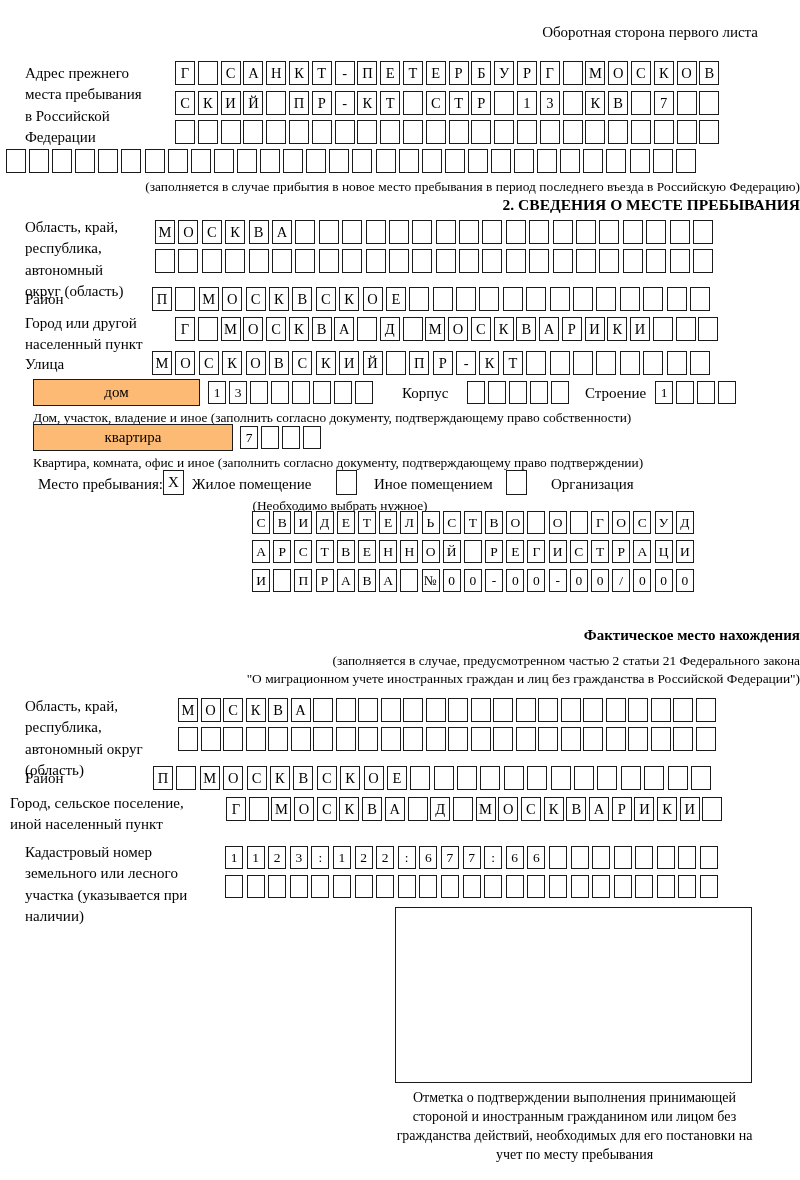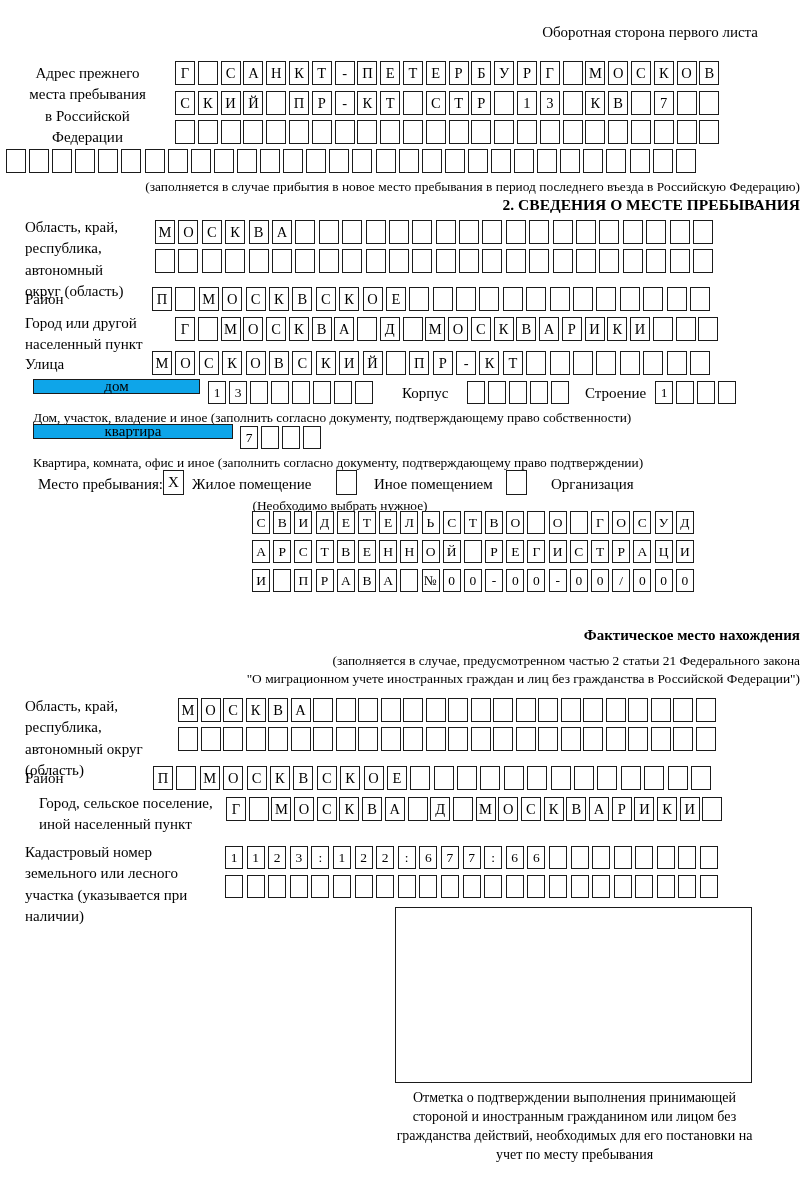--- a/index.html
+++ b/index.html
@@ -29,39 +29,39 @@
   .g-a    { column-gap:3.4px; }
   .g-b    { column-gap:2.75px; }
   .g-c    { column-gap:2.5px; }
   .g-d    { column-gap:2.7px; }
   .g-sm   { column-gap:3px; }
   .g-doc  { column-gap:3.2px; }
   .g-kad  { column-gap:3.6px; }
   .g-sm .cell, .g-doc .cell, .g-kad .cell { width:18px; height:23px; font-size:13.5px; }
 
   .fieldbox {
-    border:1.6px solid #1b1b1b; height:15px;
+    border:1.6px solid #1b1b1b; height:27px;
     display:flex; align-items:center; justify-content:center;
-    font-size:15px; background:#0ea5e9;
+    font-size:15px; background:#fdba74;
   }
   .chk {
     width:21px; height:25px; border:1.6px solid #1b1b1b;
     display:flex; align-items:center; justify-content:center;
     font-size:15px; background:#fff;
   }
   .stamp { border:1.8px solid #1b1b1b; background:#fff; }
 </style>
 </head>
 <body>
 
 <div class="page">
 
   <div class="abs" style="top:24px; right:42px; font-size:15px;">Оборотная сторона первого листа</div>
 
-  <div class="abs lbl" style="left:25px; top:63px; width:125px;text-align:center;">Адрес прежнего места пребывания в Российской Федерации</div>
+  <div class="abs lbl" style="left:25px; top:63px; width:125px;">Адрес прежнего места пребывания в Российской Федерации</div>
   <div class="abs grid g-prev" style="left:175px; top:61px;">
       <span class="cell">Г</span>
       <span class="cell"></span>
       <span class="cell">С</span>
       <span class="cell">А</span>
       <span class="cell">Н</span>
       <span class="cell">К</span>
       <span class="cell">Т</span>
       <span class="cell">-</span>
       <span class="cell">П</span>
@@ -502,21 +502,21 @@
       <span class="cell"></span>
       <span class="cell"></span>
       <span class="cell"></span>
       <span class="cell"></span>
       <span class="cell"></span>
       <span class="cell"></span>
       <span class="cell"></span>
       <span class="cell"></span>
     </div>
 
-  <div class="abs lbl" style="left:39px; top:793px; width:195px;">Город, сельское поселение, иной населенный пункт</div>
+  <div class="abs lbl" style="left:10px; top:793px; width:195px;">Город, сельское поселение, иной населенный пункт</div>
   <div class="abs grid g-d" style="left:226px; top:797px;">
       <span class="cell">Г</span>
       <span class="cell"></span>
       <span class="cell">М</span>
       <span class="cell">О</span>
       <span class="cell">С</span>
       <span class="cell">К</span>
       <span class="cell">В</span>
       <span class="cell">А</span>
       <span class="cell"></span>

